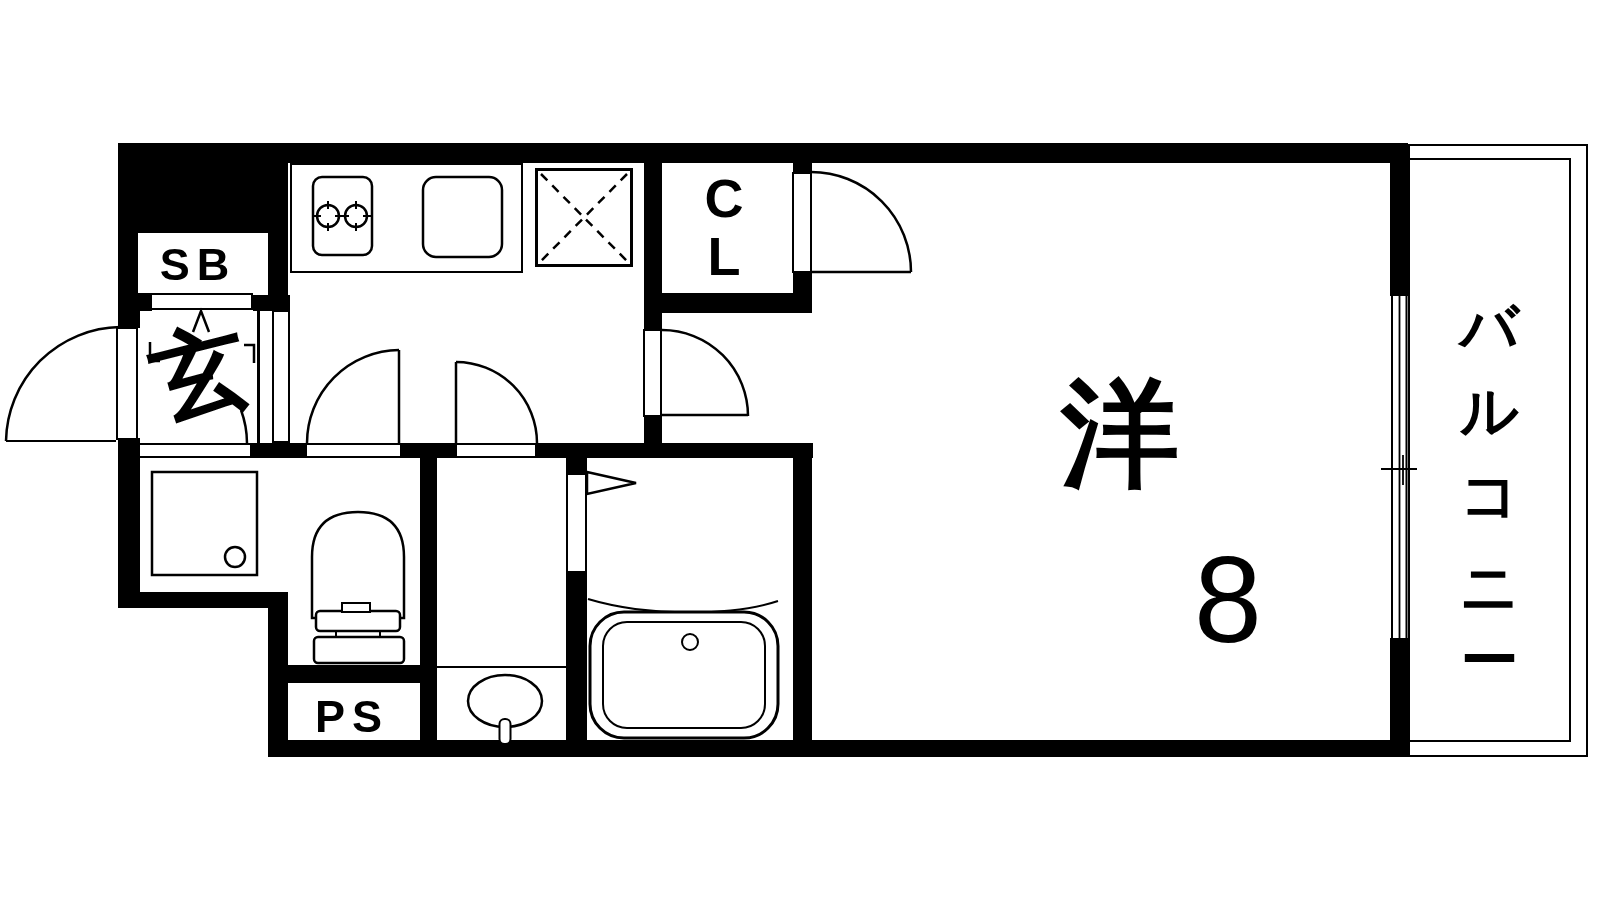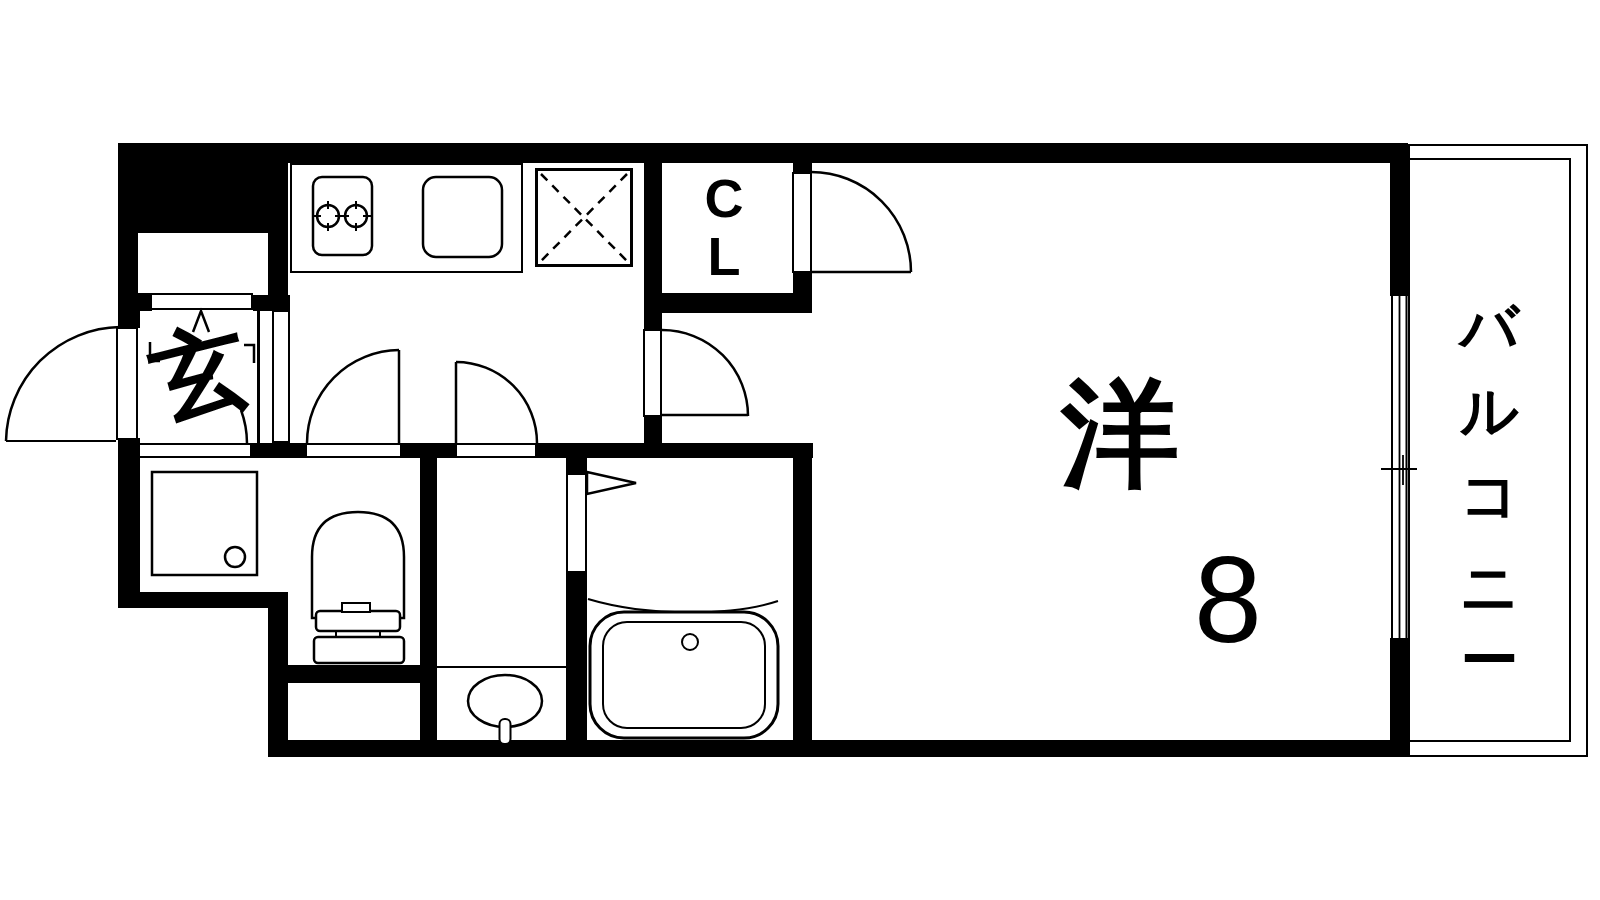--- a/index.html
+++ b/index.html
@@ -161,28 +161,30 @@
       <line x1="1403" y1="455" x2="1403" y2="485" stroke-width="1.8"></line>
     </g>
 
     <g stroke="#000" fill="none" stroke-width="2.5">
       <path d="M 193,332 L 201,311 L 209,332"></path>
       <path d="M 150,342 L 150,361 L 160,361"></path>
       <path d="M 244,345 L 254,345 L 254,363"></path>
     </g>
   </svg>
 
+  <div class="lbl" style="left:138px;top:240px;width:120px;height:50px;font-size:45px;letter-spacing:7px">SB</div>
 
   <div class="lbl" style="left:148px;top:322px;width:105px;height:105px;font-size:96px;transform:rotate(-14deg)">玄</div>
 
   <div class="lbl" style="left:692px;top:168px;width:64px;height:118px;font-size:54px;line-height:58px;flex-direction:column">
     <span>C</span>
     <span>L</span>
   </div>
 
+  <div class="lbl" style="left:288px;top:692px;width:128px;height:50px;font-size:45px;letter-spacing:7px">PS</div>
 
   <div class="lbl" style="left:1050px;top:370px;width:140px;height:130px;font-size:118px">洋</div>
 
   <div class="lbl" style="left:1178px;top:540px;width:100px;height:120px;font-size:122px;font-weight:normal">8</div>
 
   <div class="lbl vtext" style="left:1452px;top:228px;width:76px;height:460px;font-size:58px;letter-spacing:26px">バルコニー</div>
 
 </div>
 
 </body></html>

